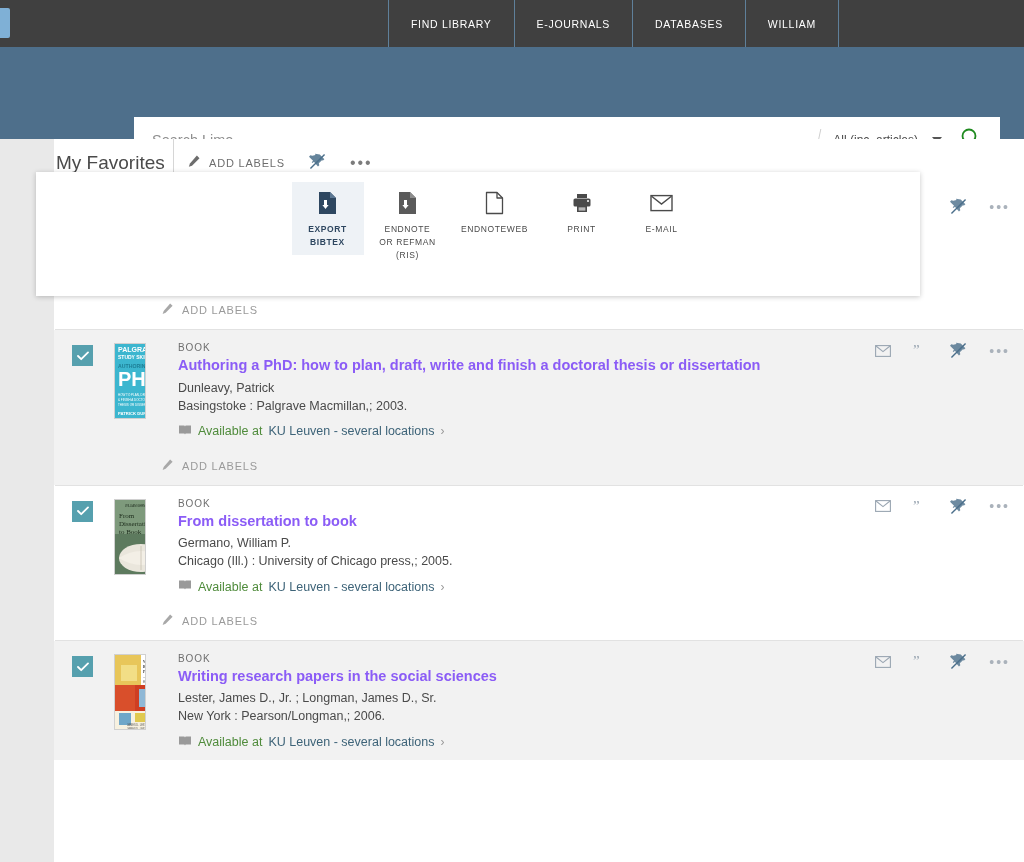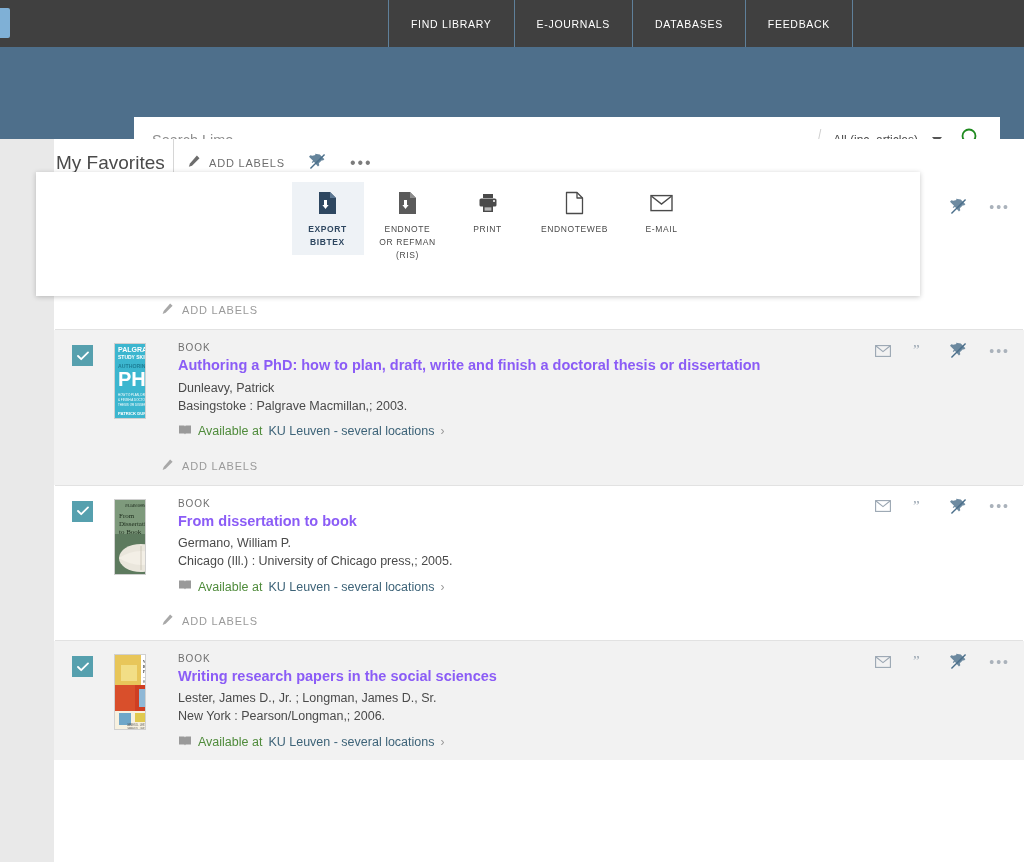--- a/index.html
+++ b/index.html
@@ -192,21 +192,21 @@
     <div class="nav-item">
       <span>FIND LIBRARY</span>
     </div>
     <div class="nav-item">
       <span>E-JOURNALS</span>
     </div>
     <div class="nav-item">
       <span>DATABASES</span>
     </div>
     <div class="nav-item">
-      <span>FEEDBACK</span>
+      <span>WILLIAM</span>
     </div>
   </div>
 </div>
 
 <div class="searchband">
   <div class="searchbox">
     <input class="search-input" type="text" placeholder="Search Limo" style="">
     <div class="search-sep"></div>
     <div class="scope">
       <span>All (inc. articles)</span>
@@ -559,48 +559,48 @@
           <path d="M4.4 14h6.2L7.5 18z" fill="#ffffff"></path>
         </svg>
       </span>
       <div>
         <div class="lbl">ENDNOTE</div>
         <div class="lbl">OR REFMAN</div>
         <div class="lbl">(RIS)</div>
       </div>
     </div>
 
+    <div class="exp" style="width:86px">
+      <span class="exp-icon">
+        <svg width="19" height="24" viewBox="0 0 19 24">
+          <path d="M1.5 1.5h10.5L17.5 7v15.5h-16z" fill="#ffffff" stroke="#4a4a4a" stroke-width="1.3" stroke-linejoin="round"></path>
+          <path d="M12 1.5V7h5.5" fill="none" stroke="#4a4a4a" stroke-width="1.3" stroke-linejoin="round"></path>
+        </svg>
+      </span>
+      <div>
+        <div class="lbl">ENDNOTEWEB</div>
+      </div>
+    </div>
+
     <div class="exp">
       <span class="exp-icon">
         <svg width="22" height="22" viewBox="0 0 22 22">
           <rect x="6" y="2" width="10" height="4" fill="#4a4a4a"></rect>
           <rect x="2.5" y="6.5" width="17" height="8" rx="1.6" fill="#4a4a4a"></rect>
           <rect x="6" y="14" width="10" height="6" fill="#4a4a4a"></rect>
           <rect x="7.6" y="15.6" width="6.8" height="1" fill="#ffffff"></rect>
           <rect x="7.6" y="17.4" width="6.8" height="1" fill="#ffffff"></rect>
           <circle cx="17" cy="9" r="1" fill="#ffffff"></circle>
         </svg>
       </span>
       <div>
         <div class="lbl">PRINT</div>
       </div>
     </div>
 
-    <div class="exp" style="width:86px">
-      <span class="exp-icon">
-        <svg width="19" height="24" viewBox="0 0 19 24">
-          <path d="M1.5 1.5h10.5L17.5 7v15.5h-16z" fill="#ffffff" stroke="#4a4a4a" stroke-width="1.3" stroke-linejoin="round"></path>
-          <path d="M12 1.5V7h5.5" fill="none" stroke="#4a4a4a" stroke-width="1.3" stroke-linejoin="round"></path>
-        </svg>
-      </span>
-      <div>
-        <div class="lbl">ENDNOTEWEB</div>
-      </div>
-    </div>
-
     <div class="exp">
       <span class="exp-icon">
         <svg width="23" height="18" viewBox="0 0 23 18">
           <rect x="1" y="1.6" width="21" height="15" fill="none" stroke="#4a4a4a" stroke-width="1.4"></rect>
           <path d="M1.6 2.2L11.5 10l9.9-7.8" fill="none" stroke="#4a4a4a" stroke-width="1.4"></path>
         </svg>
       </span>
       <div>
         <div class="lbl">E-MAIL</div>
       </div>

